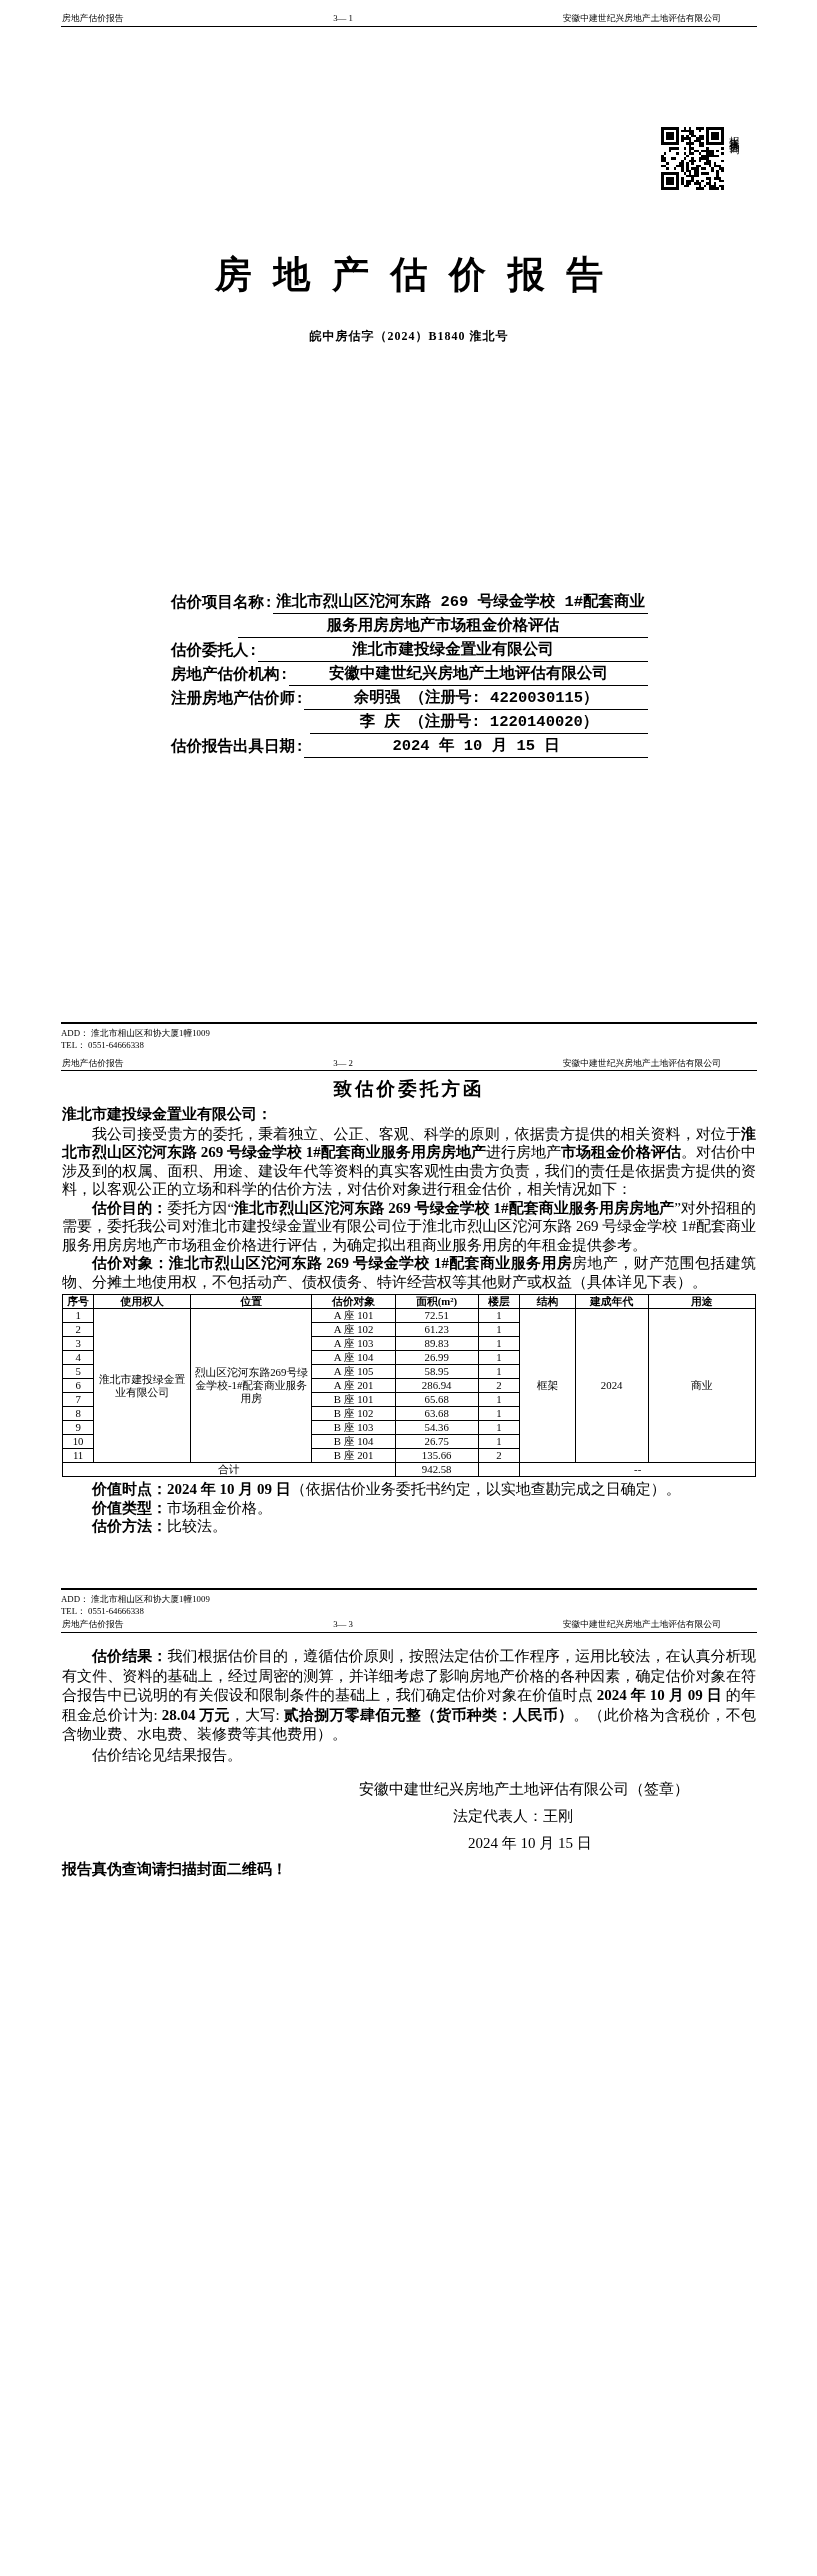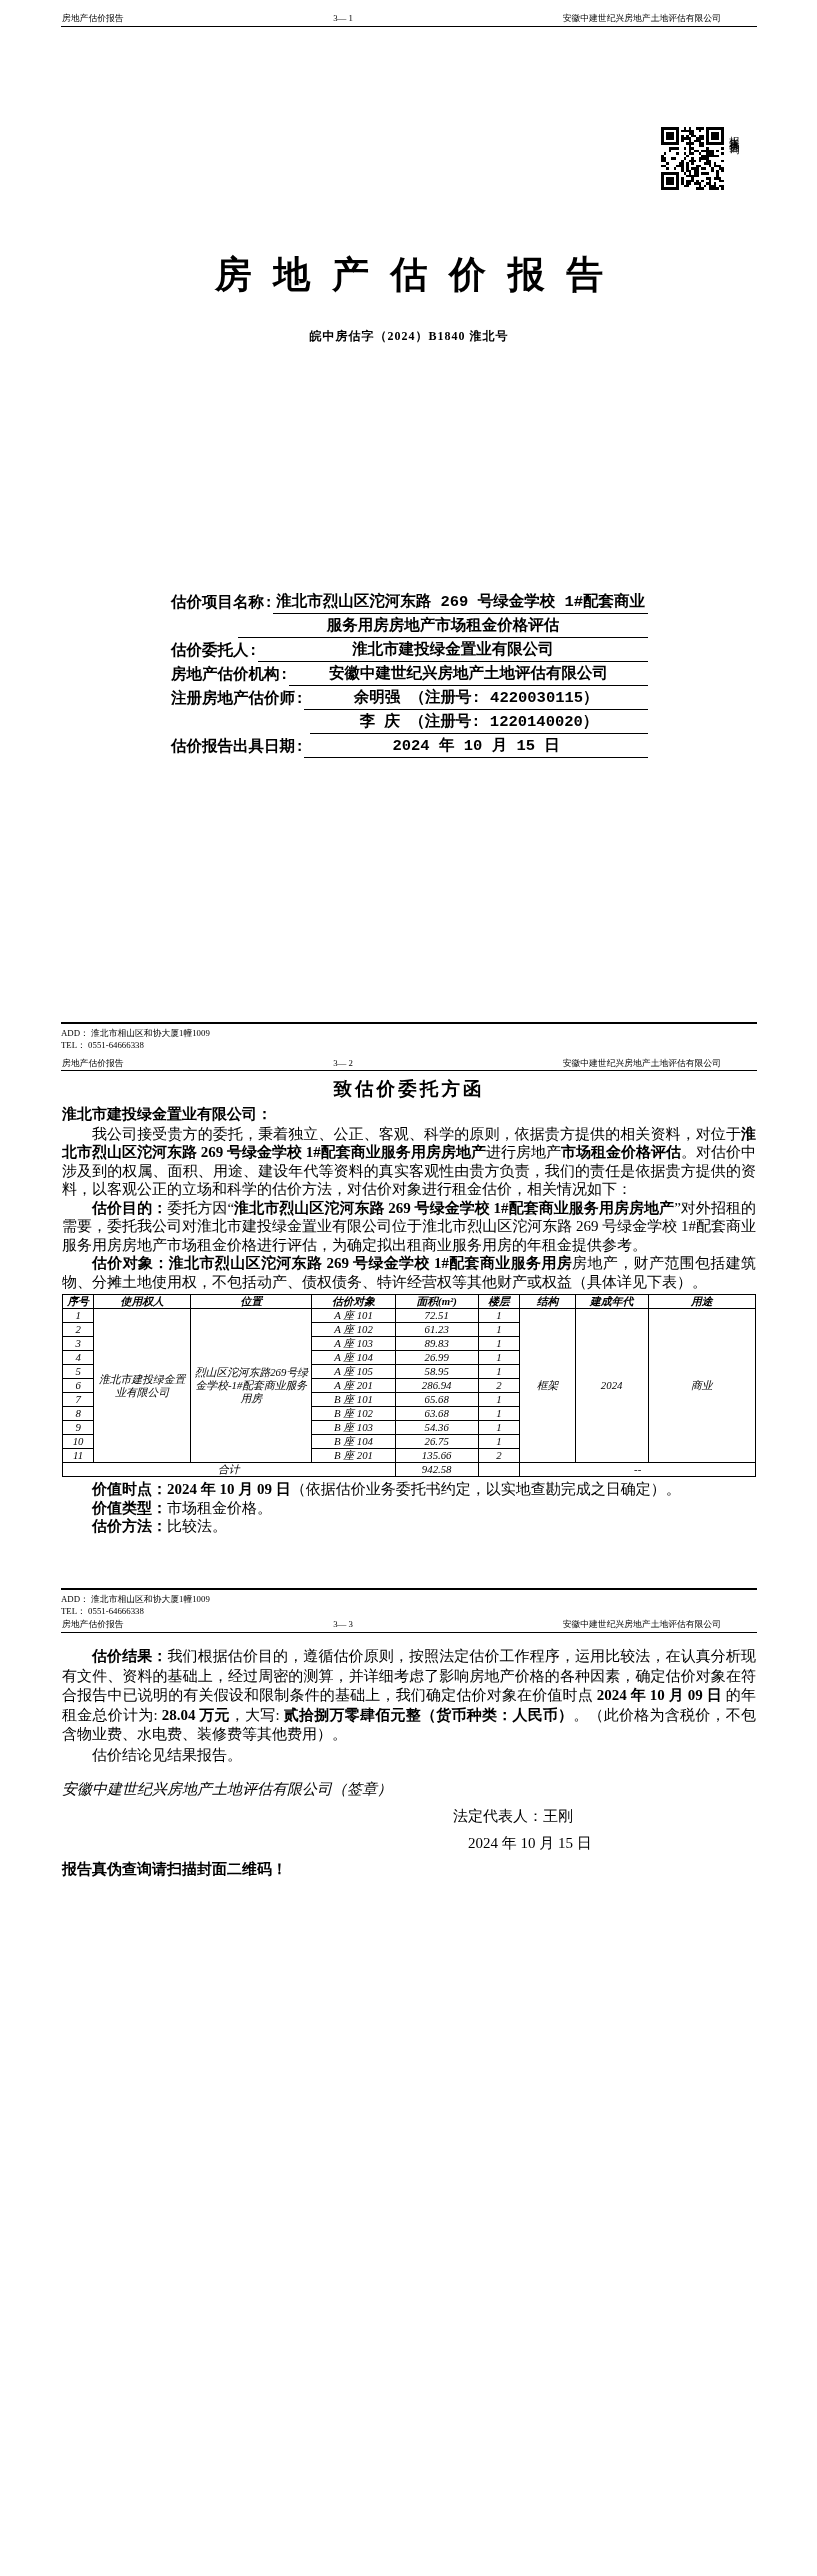--- a/index.html
+++ b/index.html
@@ -28,30 +28,30 @@
   .frow { display:flex; align-items:flex-end; height:24px; }
   .flabel { white-space:nowrap; padding-bottom:1px; }
   .fspacer { width:67px; }
   .fval { flex:1; text-align:center; border-bottom:1px solid #000; white-space:nowrap; padding-bottom:1px; }
 
   
   .page2-body { left:62px; top:1077px; width:694px; font-size:15px; }
   .letter-title { text-align:center; font-size:18.5px; font-weight:bold; letter-spacing:3.1px; line-height:24px; margin-bottom:3.1px; }
   .salutation { font-weight:bold; line-height:20.6px;font-family:Liberation Serif, serif; }
   .para { line-height:18.5px; text-align:justify; text-indent:30px; }
-  .subject-table { width:100%; border-collapse:collapse; margin:3.1px 0; font-size:10.8px; text-align:center; table-layout:fixed;font-style:italic; }
+  .subject-table { width:100%; border-collapse:collapse; margin:3.1px 0; font-size:10.8px; text-align:center; table-layout:fixed; }
   .subject-table th, .subject-table td { border:0.5px solid #000; padding:0 1px; line-height:13px; word-break:break-all; vertical-align:middle; }
   .subject-table th { font-weight:bold; }
   .vline { line-height:18.5px; text-indent:30px; }
 
   
   .page3-body { left:62px; top:1647px; width:694px; font-size:15px; }
   .result-para { line-height:19.6px; text-align:justify; text-indent:30px; }
   .conclusion { line-height:19.6px; text-indent:30px; margin-top:1px; }
-  .sig-company { text-align:left; padding-right:67px; margin-top:13.4px; line-height:20.6px;font-style:italic; }
+  .sig-company { text-align:right; padding-right:67px; margin-top:13.4px; line-height:20.6px; }
   .sig-rep { margin-left:391px; margin-top:6.2px; line-height:20.6px; }
   .sig-date { margin-left:406px; margin-top:6.2px; line-height:20.6px; }
   .sig-note { text-align:left; font-weight:bold; margin-top:6.2px; line-height:20.6px; }
 
   b { font-weight:bold;text-align:right; }
 </style>
 </head>
 <body>
 
 <div class="sheet">

